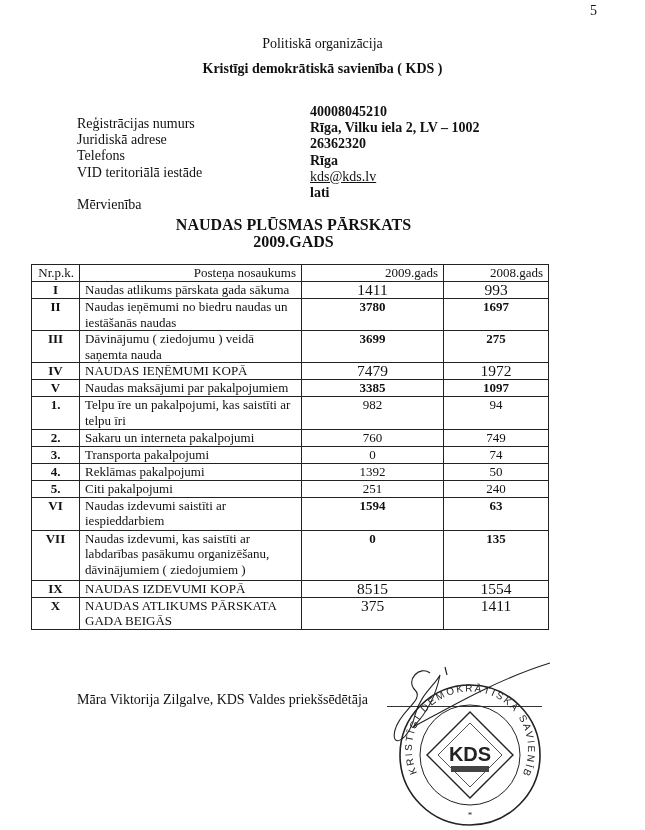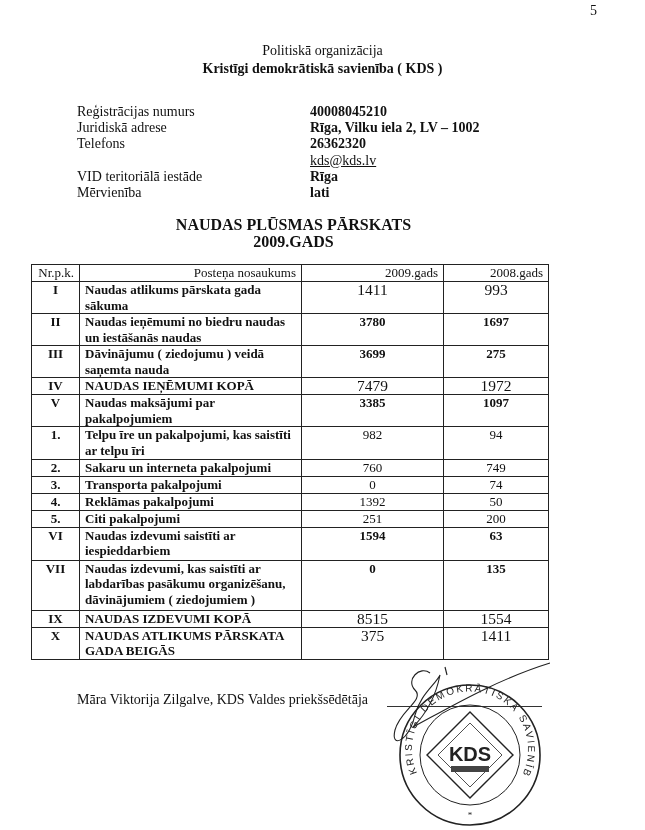--- a/index.html
+++ b/index.html
@@ -1,33 +1,33 @@
 <!DOCTYPE html>
 <html><head>
 <meta charset="utf-8">
 <style>
   html, body { margin: 0; padding: 0; background: #ffffff; }
   body { width: 645px; height: 830px; position: relative; overflow: hidden;
          font-family: "Liberation Serif", "DejaVu Serif", serif; color: #111; }
   .abs { position: absolute; }
   .page-num { left: 590px; top: 3px; font-size: 14px; }
-  .org-type { left: 0; width: 645px; top: 43px; text-align: center; font-size: 14px; }
+  .org-type { left: 0; width: 645px; top: 36px; text-align: center; font-size: 14px; }
   .org-name { left: 0; width: 645px; top: 61px; text-align: center; font-size: 14px; font-weight: bold; }
   .info { left: 77px; top: 104px; font-size: 14px; line-height: 16.2px; }
   .info-row { display: flex; height: 16.2px; }
-  .info-label { width: 233px; }
+  .info-label { width: 233px; margin-top: 12px; }
   .info-value { font-weight: bold; }
   .info-value.link { font-weight: normal; text-decoration: underline; }
   .doc-title { left: 0; width: 587px; top: 216px; text-align: center; font-size: 16px; font-weight: bold; line-height: 17px; }
   table.report { position: absolute; left: 31px; top: 264px; border-collapse: collapse; width: 518px;
                  font-size: 13px; }
   table.report td, table.report th { border: 1.2px solid #222; padding: 0 5px; vertical-align: top; line-height: 15.5px; }
   table.report th { font-weight: normal; text-align: right; height: 16px; }
   td.nr { text-align: center; font-weight: bold; width: 37px; }
-  td.name { font-weight: bold; width: 211px; }
+  td.name { font-weight: normal; width: 211px; }
   td.v { text-align: center; width: 131px; }
   td.v2 { text-align: center; }
   td.bold { font-weight: bold; }
   td.big { font-weight: normal; font-size: 15.5px; }
   .sign { left: 77px; top: 692px; font-size: 14px; }
   .sign-line { left: 387px; top: 706px; width: 155px; height: 0; border-top: 1px solid #333; }
   .stamp { left: 385px; top: 655px; width: 170px; height: 175px; }
 </style>
 </head>
 <body>
@@ -44,26 +44,26 @@
   </div>
   <div class="info-row">
     <span class="info-label">Juridiskā adrese</span>
     <span class="info-value">Rīga, Vilku iela 2, LV – 1002</span>
   </div>
   <div class="info-row">
     <span class="info-label">Telefons</span>
     <span class="info-value">26362320</span>
   </div>
   <div class="info-row">
+    <span class="info-label">VID teritoriālā iestāde</span>
+    <span class="info-value">Rīga</span>
+  </div>
+  <div class="info-row">
     <span class="info-label"></span>
     <span class="info-value link">kds@kds.lv</span>
-  </div>
-  <div class="info-row">
-    <span class="info-label">VID teritoriālā iestāde</span>
-    <span class="info-value">Rīga</span>
   </div>
   <div class="info-row">
     <span class="info-label">Mērvienība</span>
     <span class="info-value">lati</span>
   </div>
 </div>
 
 <div class="abs doc-title">
   <div>NAUDAS PLŪSMAS PĀRSKATS</div>
   <div>2009.GADS</div>
@@ -130,21 +130,21 @@
       <tr style="height: 16px;">
         <td class="nr">4.</td>
         <td class="name">Reklāmas pakalpojumi</td>
         <td class="v">1392</td>
         <td class="v2">50</td>
       </tr>
       <tr style="height: 17px;">
         <td class="nr">5.</td>
         <td class="name">Citi pakalpojumi</td>
         <td class="v">251</td>
-        <td class="v2">200</td>
+        <td class="v2">240</td>
       </tr>
       <tr style="height: 33px;">
         <td class="nr">VI</td>
         <td class="name">Naudas izdevumi saistīti ar iespieddarbiem</td>
         <td class="v bold">1594</td>
         <td class="v2 bold">63</td>
       </tr>
       <tr style="height: 50px;">
         <td class="nr">VII</td>
         <td class="name">Naudas izdevumi, kas saistīti ar labdarības pasākumu organizēšanu, dāvinājumiem ( ziedojumiem )</td>

